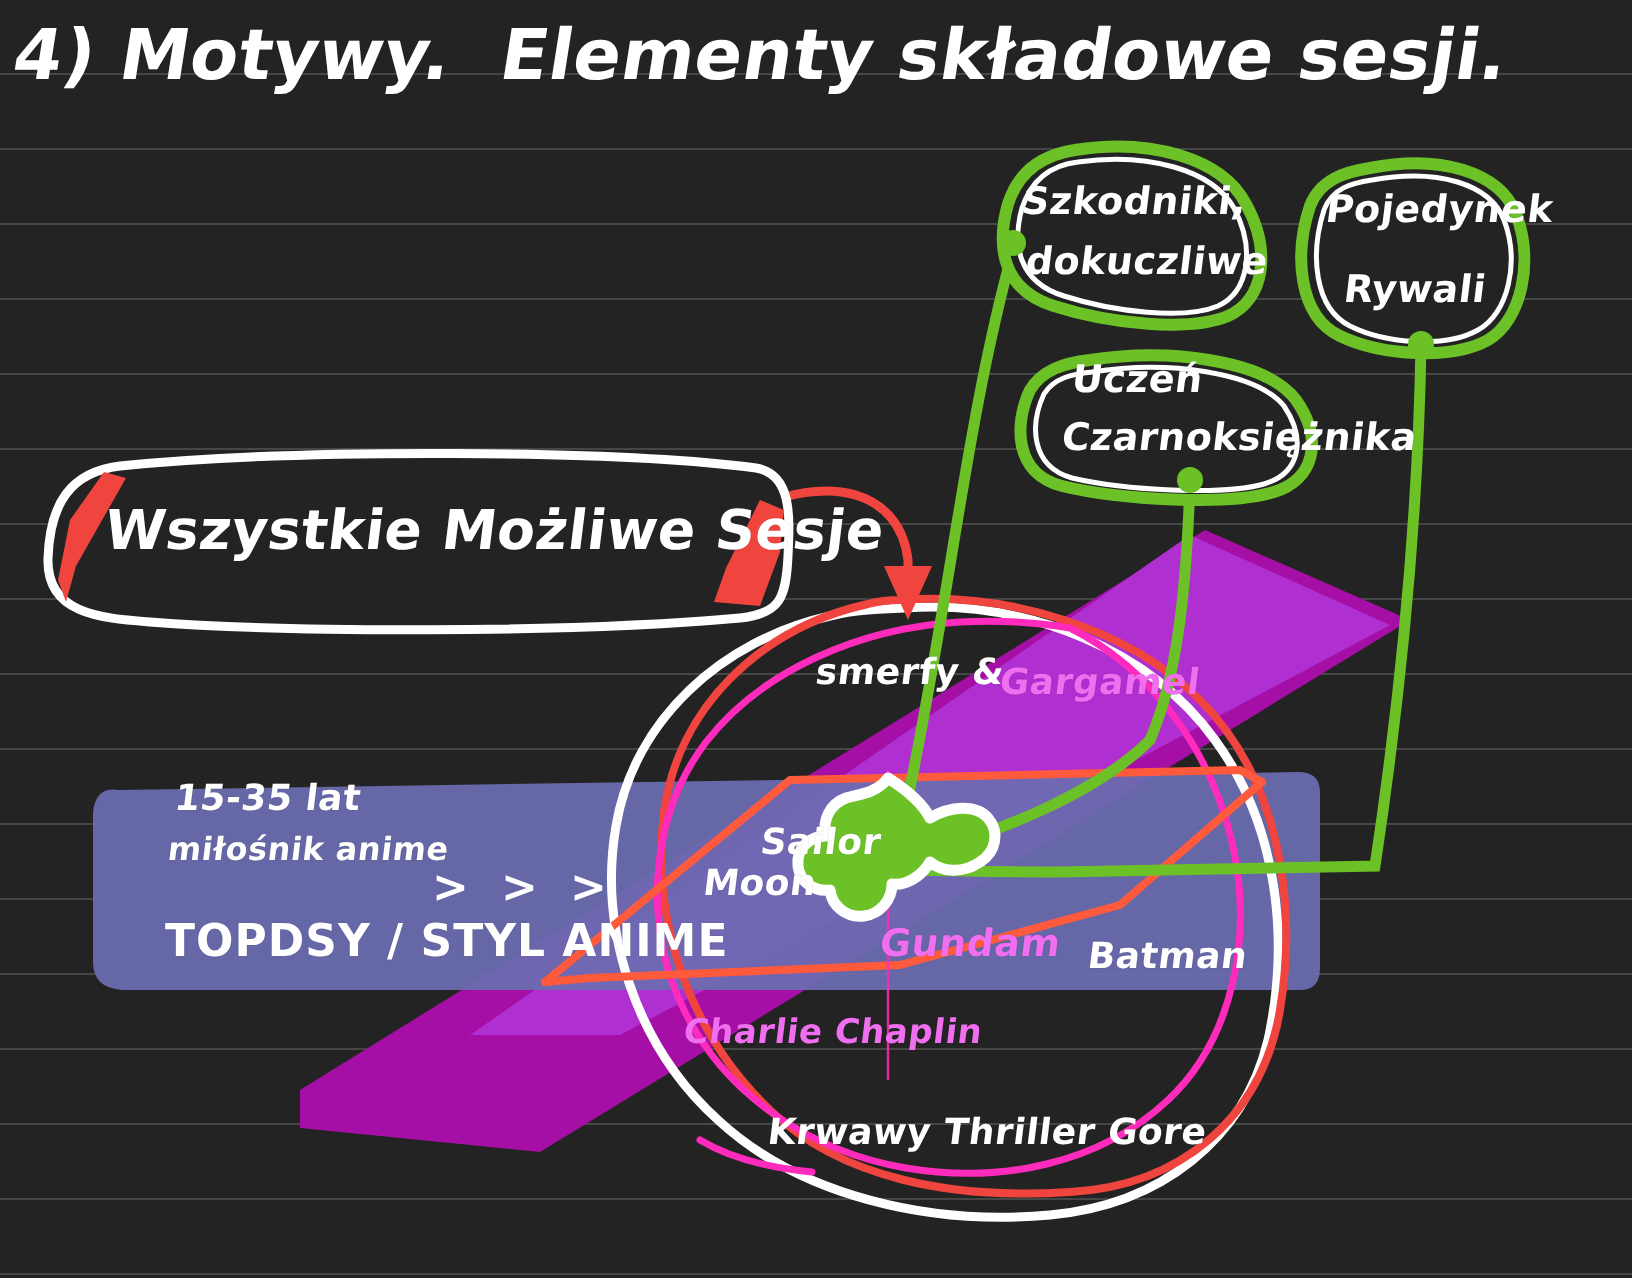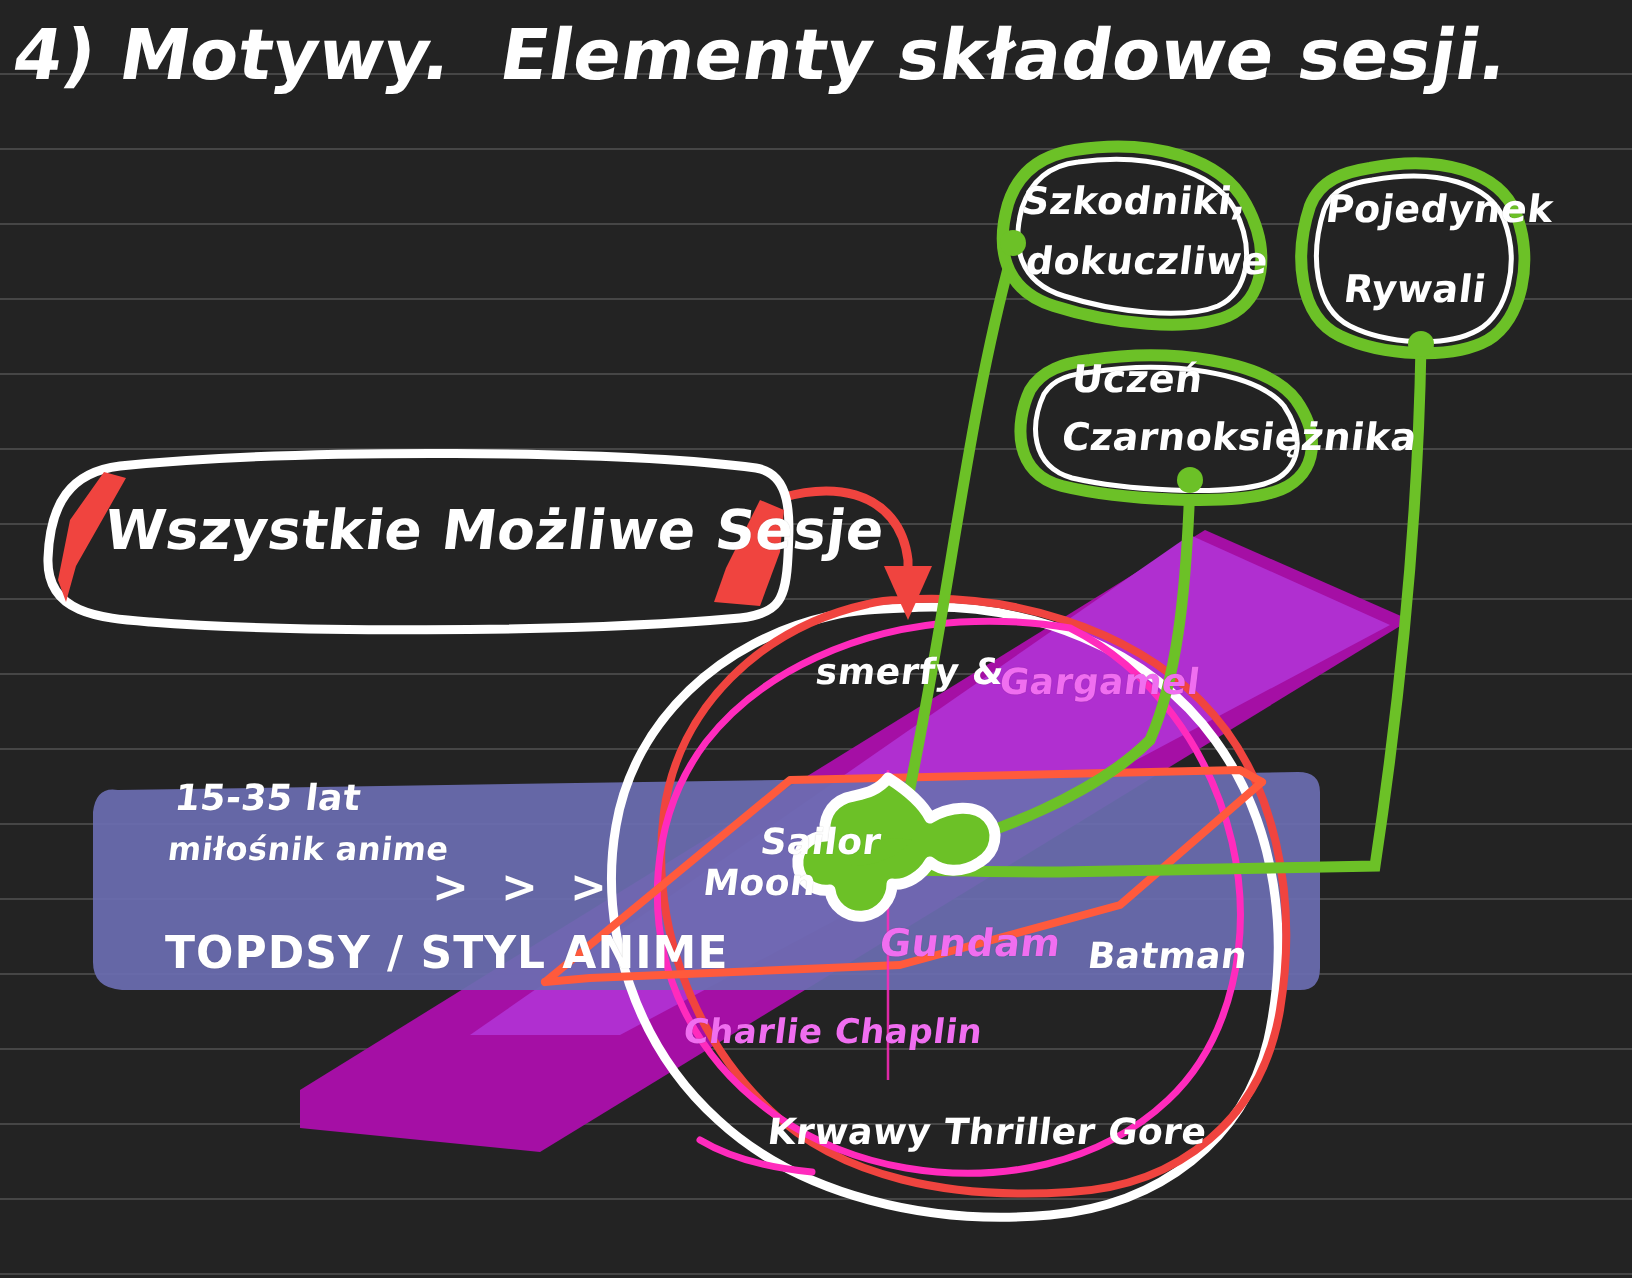--- a/index.html
+++ b/index.html
@@ -183,21 +183,21 @@
 
   <div class="handtext skew2" style="left:1072px; top:358px; font-size:38px;">Uczeń</div>
   <div class="handtext skew2" style="left:1062px; top:416px; font-size:38px;">Czarnoksiężnika</div>
 
   <div class="handtext skew2" style="left:1326px; top:188px; font-size:38px;">Pojedynek</div>
   <div class="handtext skew2" style="left:1344px; top:268px; font-size:38px;">Rywali</div>
 
   <div class="handtext skew2" style="left:175px; top:778px; font-size:36px;">15-35 lat</div>
   <div class="handtext skew2" style="left:168px; top:832px; font-size:32px;">miłośnik anime</div>
   <div class="handtext" style="left:432px; top:862px; font-size:44px; font-weight:900;">&gt;  &gt;  &gt;</div>
-  <div class="handtext" style="left:165px; top:916px; font-size:44px; font-weight:900; letter-spacing:1px;margin-top:12px;">TOPDSY / STYL ANIME</div>
+  <div class="handtext" style="left:165px; top:916px; font-size:44px; font-weight:900; letter-spacing:1px;">TOPDSY / STYL ANIME</div>
 
   <div class="handtext skew2" style="left:816px; top:652px; font-size:36px;">smerfy &amp;</div>
   <div class="handtext skew2 pinktx" style="left:1000px; top:662px; font-size:36px;">Gargamel</div>
 
   <div class="handtext skew2" style="left:706px; top:782px; font-size:36px;">
     <span>Sailor
 Moon</span>
   </div>
 
   <div class="handtext skew2 pinktx" style="left:880px; top:922px; font-size:38px;">Gundam</div>

